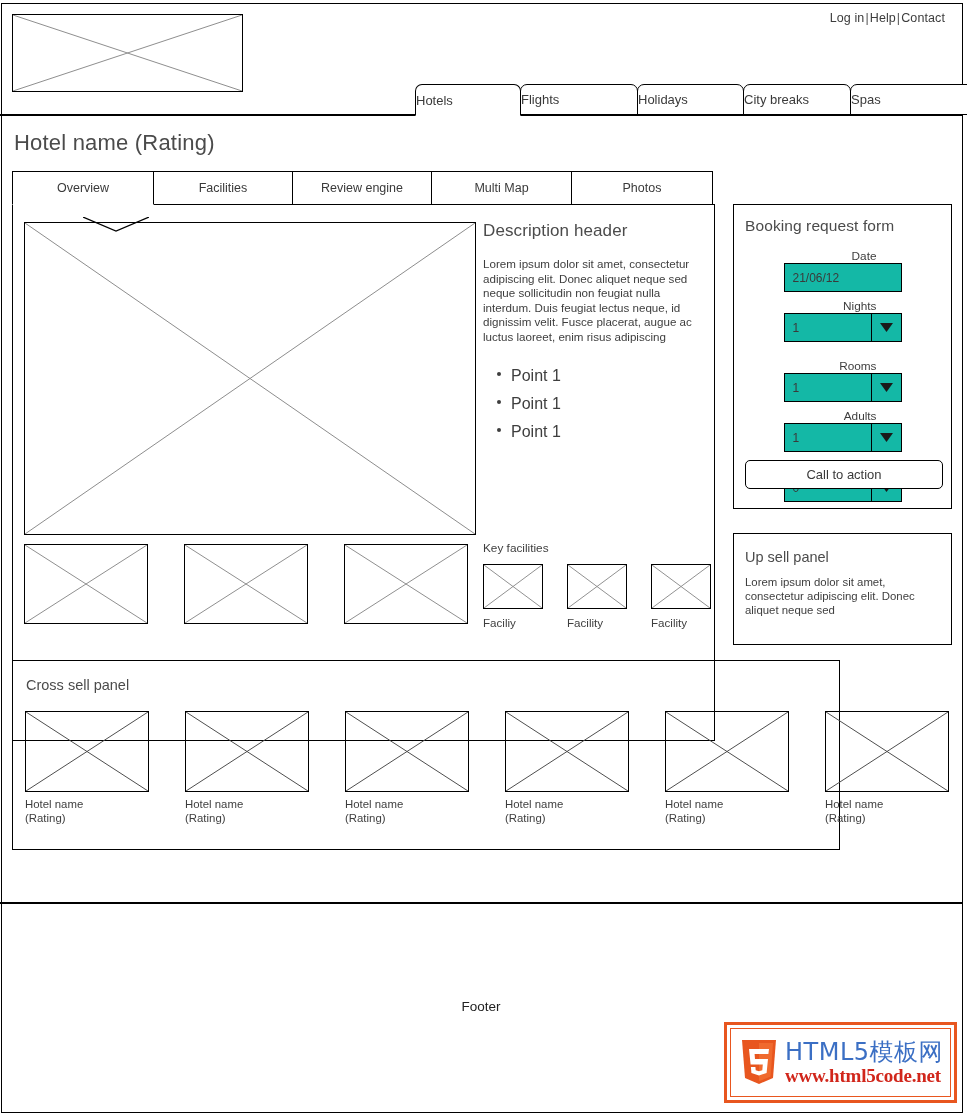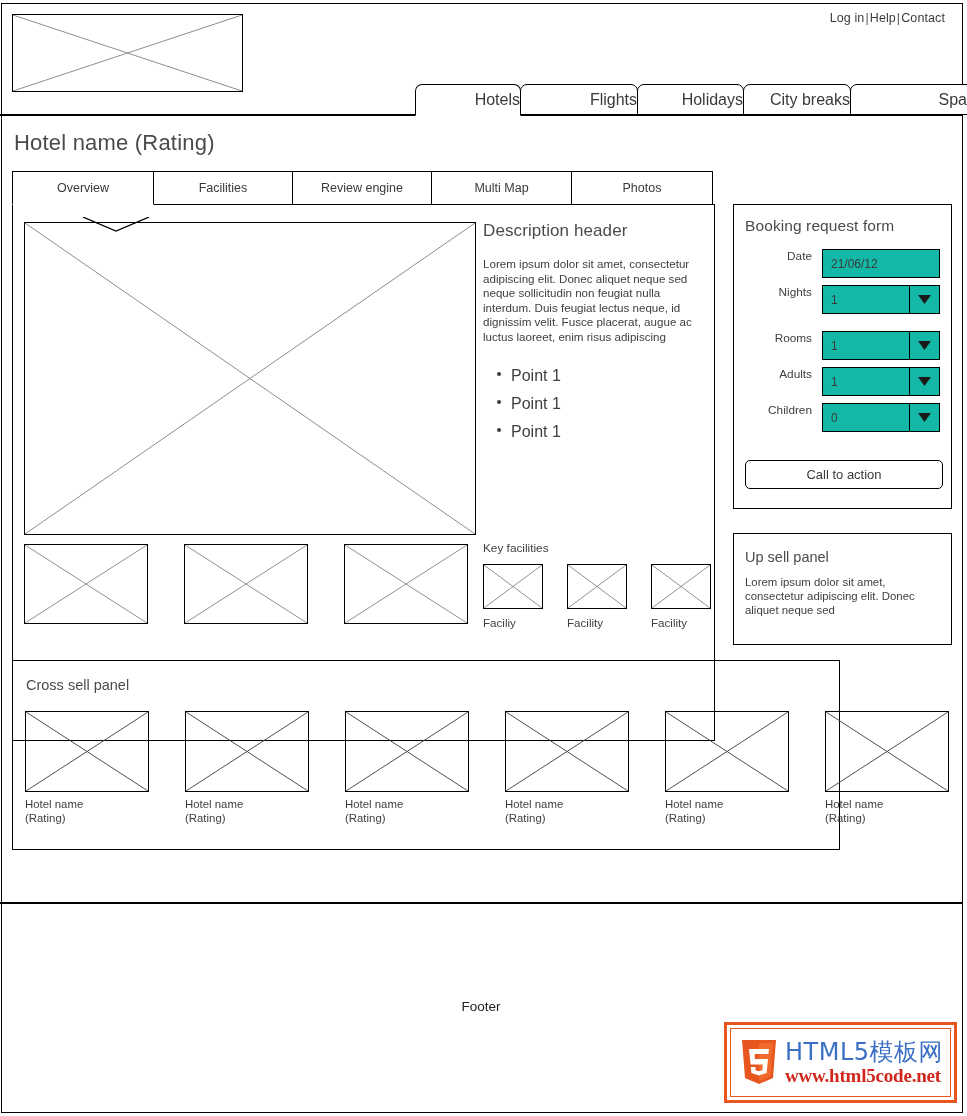--- a/index.html
+++ b/index.html
@@ -84,22 +84,22 @@
   }
   .navtab {
     height: 31px;
     border: 1px solid #000000;
     border-bottom: 1px solid #000000;
     border-radius: 7px 7px 0 0;
     background: #ffffff;
     box-sizing: border-box;
     display: flex;
     align-items: center;
-    justify-content: flex-end;
-    font-size: 16px;
+    justify-content: flex-start;
+    font-size: 13px;
     color: #3a3a3a;
     margin-left: -1px;
     position: relative;
   }
   .navtab:first-child { margin-left: 0; }
   .navtab.active {
     border-bottom-color: #ffffff;
     z-index: 3;
     height: 32px;
   }
@@ -284,22 +284,23 @@
     letter-spacing: .1px;
   }
   .form-rows {
     position: absolute;
     left: 0;
     top: 44px;
     width: 100%;
   }
   .form-row {
     display: flex;
-    align-items: flex-start;
+    align-items: center;
     margin-bottom: 7px;
+    flex-direction: column;
   }
   .form-row.gap-before { margin-top: 17px; }
   .form-label {
     width: 88px;
     text-align: right;
     padding-right: 10px;
     font-size: 11.8px;
     color: #3e3e3e;
     box-sizing: border-box;
   }

